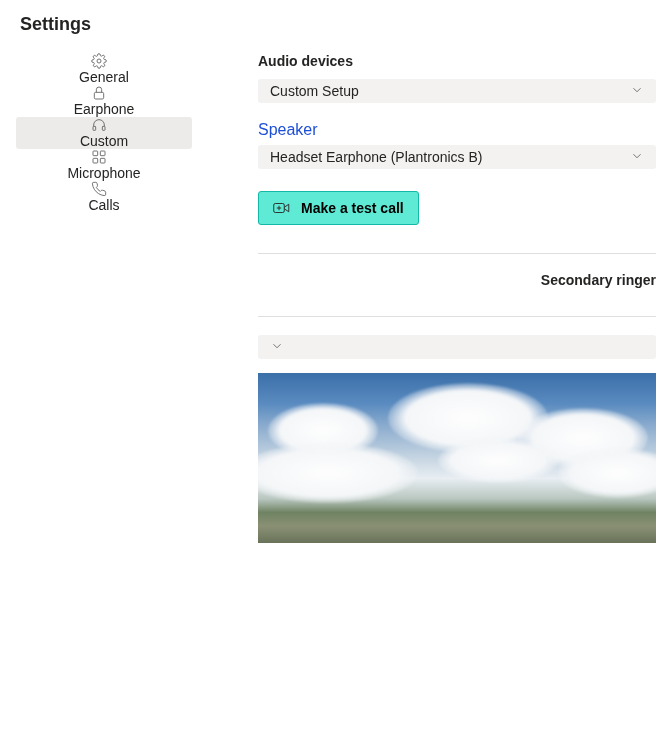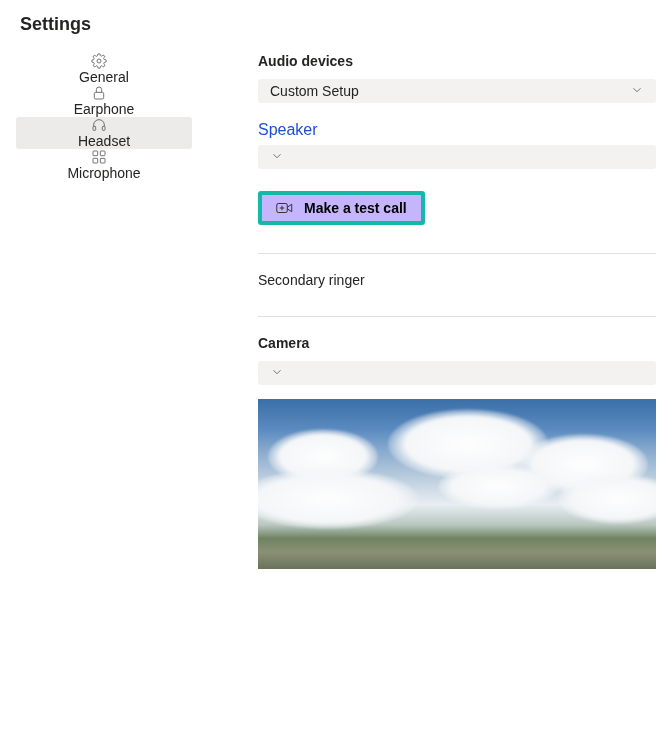--- a/index.html
+++ b/index.html
@@ -63,23 +63,23 @@
     justify-content: space-between;
     cursor: pointer;
     width: 398px;
   }
   .select .chevron { color: #605e5c; }
   .select .chevron svg { width: 14px; height: 14px; stroke: currentColor; fill: none; stroke-width: 1.5; }
   .btn {
     display: inline-flex;
     align-items: center;
     height: 34px;
-    border: 4px solid #14b8a6;
+    border: 1px solid #14b8a6;
     border-radius: 3px;
-    background: #c4b5fd;
+    background: #5eead4;
     padding: 0 14px;
     font-size: 14px;
     font-weight: 600;
     cursor: pointer;
     margin-top: 22px;
   }
   .btn .icon { margin-right: 10px; display: inline-flex; }
   .btn svg { width: 18px; height: 14px; stroke: #252423; fill: none; stroke-width: 1.2; }
   .divider {
     border: none;
@@ -141,51 +141,60 @@
 
 
       <div class="nav-item active">
         <span class="icon">
           <svg viewBox="0 0 24 24">
               <path d="M4 14v-2a8 8 0 0 1 16 0v2"></path>
               <rect x="3" y="14" width="4" height="6" rx="1"></rect>
               <rect x="17" y="14" width="4" height="6" rx="1"></rect>
             </svg>
         </span>
-        <span>Headset</span>
+        <span>Custom</span>
       </div>
 
       <div class="nav-item">
         <span class="icon">
           <svg viewBox="0 0 24 24">
               <rect x="3" y="3" width="7" height="7" rx="1"></rect>
               <rect x="14" y="3" width="7" height="7" rx="1"></rect>
               <rect x="3" y="14" width="7" height="7" rx="1"></rect>
               <rect x="14" y="14" width="7" height="7" rx="1"></rect>
             </svg>
         </span>
         <span>Microphone</span>
       </div>
 
+      <div class="nav-item">
+        <span class="icon">
+          <svg viewBox="0 0 24 24">
+              <path d="M22 16.9v3a2 2 0 0 1-2.2 2 19.8 19.8 0 0 1-8.6-3.1 19.5 19.5 0 0 1-6-6A19.8 19.8 0 0 1 2.1 4.2 2 2 0 0 1 4.1 2h3a2 2 0 0 1 2 1.7c.1.9.3 1.8.6 2.6a2 2 0 0 1-.5 2.1L8 9.6a16 16 0 0 0 6 6l1.2-1.2a2 2 0 0 1 2.1-.5c.8.3 1.7.5 2.6.6a2 2 0 0 1 1.7 2z"></path>
+            </svg>
+        </span>
+        <span>Calls</span>
+      </div>
     </div>
 
     <div class="main">
       <div class="section-title">Audio devices</div>
 
       <div class="select">
         <span>Custom Setup</span>
         <span class="chevron">
           <svg viewBox="0 0 24 24">
               <polyline points="6 9 12 15 18 9"></polyline>
             </svg>
         </span>
       </div>
 
       <div class="field-label">Speaker</div>
       <div class="select">
+        <span>Headset Earphone (Plantronics B)</span>
         <span class="chevron">
           <svg viewBox="0 0 24 24">
               <polyline points="6 9 12 15 18 9"></polyline>
             </svg>
         </span>
       </div>
 
 
       <button class="btn">
         <span class="icon">
@@ -193,25 +202,24 @@
               <rect x="1" y="3" width="14" height="12" rx="2"></rect>
               <path d="M15 8l6-4v10l-6-4"></path>
               <path d="M5 9h6M8 6v6"></path>
             </svg>
         </span>
         <span>Make a test call</span>
       </button>
 
       <hr class="divider">
 
-      <div class="section-title" style="font-weight:400;">Secondary ringer</div>
+      <div class="section-title" style="font-weight:700;text-align:right;">Secondary ringer</div>
 
       <hr class="divider">
 
-      <div class="section-title">Camera</div>
       <div class="select">
         <span class="chevron">
           <svg viewBox="0 0 24 24">
               <polyline points="6 9 12 15 18 9"></polyline>
             </svg>
         </span>
       </div>
 
       <div class="camera-preview">
         <div class="cloud" style="left:10px; top:30px; width:110px; height:55px;"></div>

